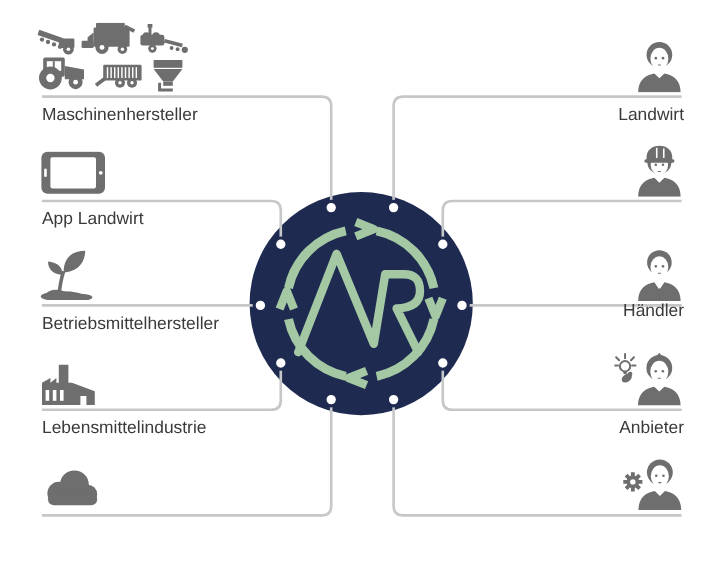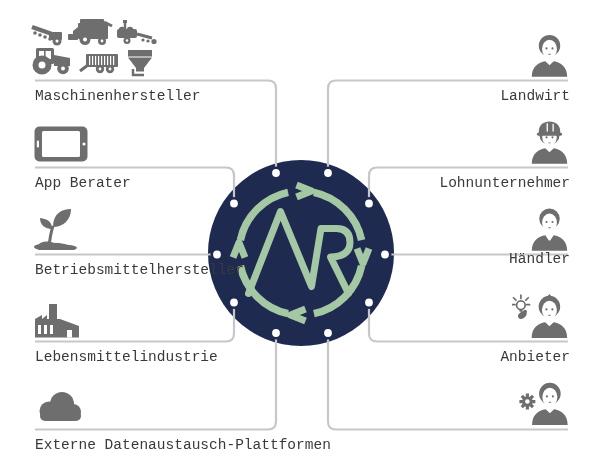--- a/index.html
+++ b/index.html
@@ -1,21 +1,21 @@
 <!DOCTYPE html>
 <html style="--navy: #1e2a50; --green: #a4c8a4; --line: #c6c7c9; --icon: #6e6e6e; --text: #3a3a3a; --bg: #ffffff;"><head>
 <meta charset="utf-8">
 <style>
   :root{
     --navy:#1e2a50; --green:#a4c8a4; --line:#c6c7c9;
     --icon:#6e6e6e; --text:#3a3a3a; --bg:#ffffff;
   }
   html,body{margin:0;padding:0;background:var(--bg);}
   .stage{position:relative;width:600px;height:476px;background:var(--bg);overflow:hidden;
-         font-family:Liberation Mono, monospace;}
+         font-family:Liberation Sans, sans-serif;}
   .wiring{position:absolute;left:0;top:0;}
   .link{fill:none;stroke:var(--line);stroke-width:2.2px;}
   .hub{fill:var(--navy);}
   .ring,.chev,.letters{fill:none;stroke:var(--green);}
   .ring{stroke-width:7.5px;}
   .chev{stroke-width:7px;stroke-linejoin:round;}
   .letters{stroke-width:7px;stroke-linejoin:round;stroke-linecap:round;}
   .node{fill:#ffffff;stroke:var(--navy);stroke-width:2.6px;}
   .label{position:absolute;font-size:14.5px;line-height:1.15;color:var(--text);white-space:nowrap;}
   .label.right{text-align:left;}
@@ -232,23 +232,21 @@
       <path class="g" d="M3 48 C3 37 10 32.5 17.5 31.2 L22 35.5 L26.5 31.2 C34 32.5 41 37 41 48 Z"></path>
     </g>
     <g>
       <path class="gs" stroke-width="3.4" d="M1.5 23 H18.5 M10 14.5 V31.5 M4 17 L16 29 M4 29 L16 17"></path>
       <circle class="g" cx="10" cy="23" r="5.6"></circle>
       <circle class="w" cx="10" cy="23" r="2.4"></circle>
     </g>
   </svg>
 
   <div class="label" style="left:35px;top:87.5px">Maschinenhersteller</div>
-  <div class="label" style="left:35px;top:174.5px">App Berater</div>
+  <div class="label" style="left:35px;top:174.5px">App Landwirt</div>
   <div class="label" style="left:35px;top:348.5px">Lebensmittelindustrie</div>
   <div class="label" style="left:35px;top:261.5px">Betriebsmittelhersteller</div>
-  <div class="label" style="left:35px;top:436.5px">Externe Datenaustausch-Plattformen</div>
 
   <div class="label right" style="right:30px;top:87.5px">Landwirt</div>
-  <div class="label right" style="right:30px;top:174.5px">Lohnunternehmer</div>
   <div class="label right" style="right:30px;top:251px">Händler</div>
   <div class="label right" style="right:30px;top:348.5px">Anbieter</div>
 
 </div>
 
 </body></html>

